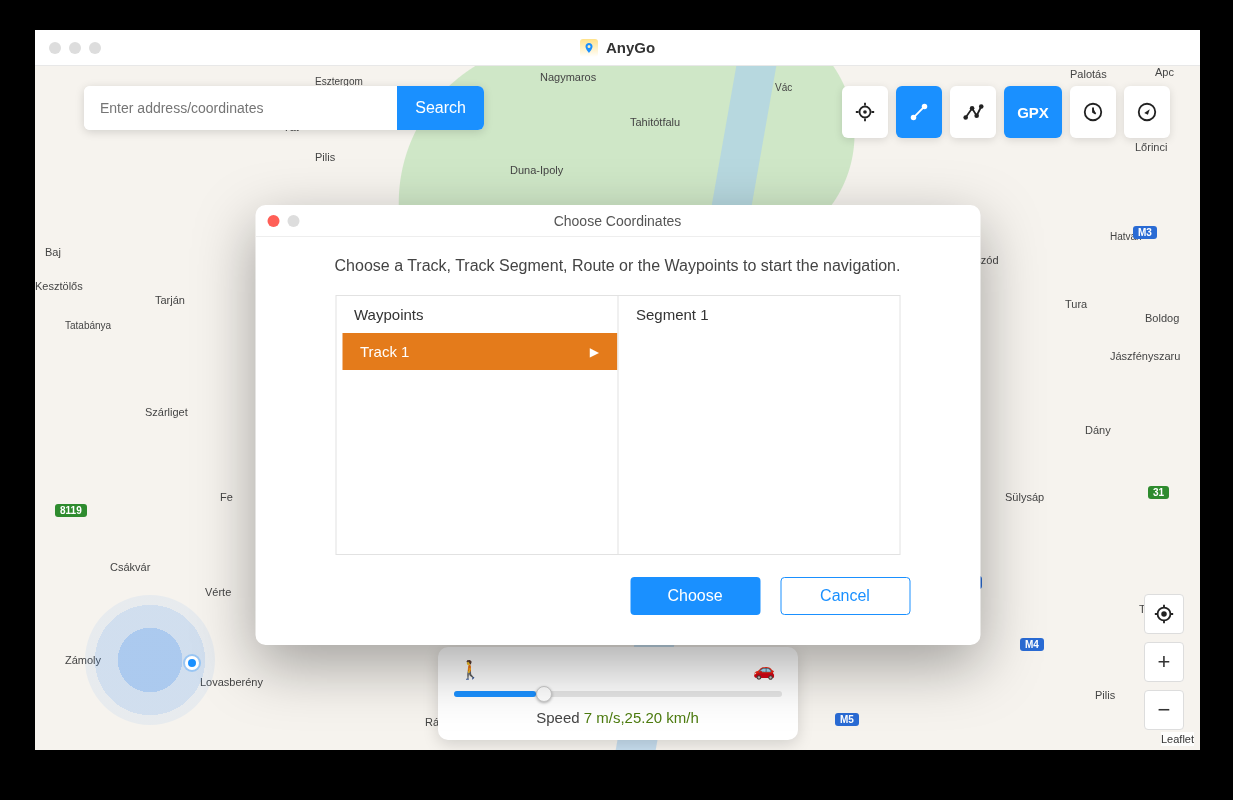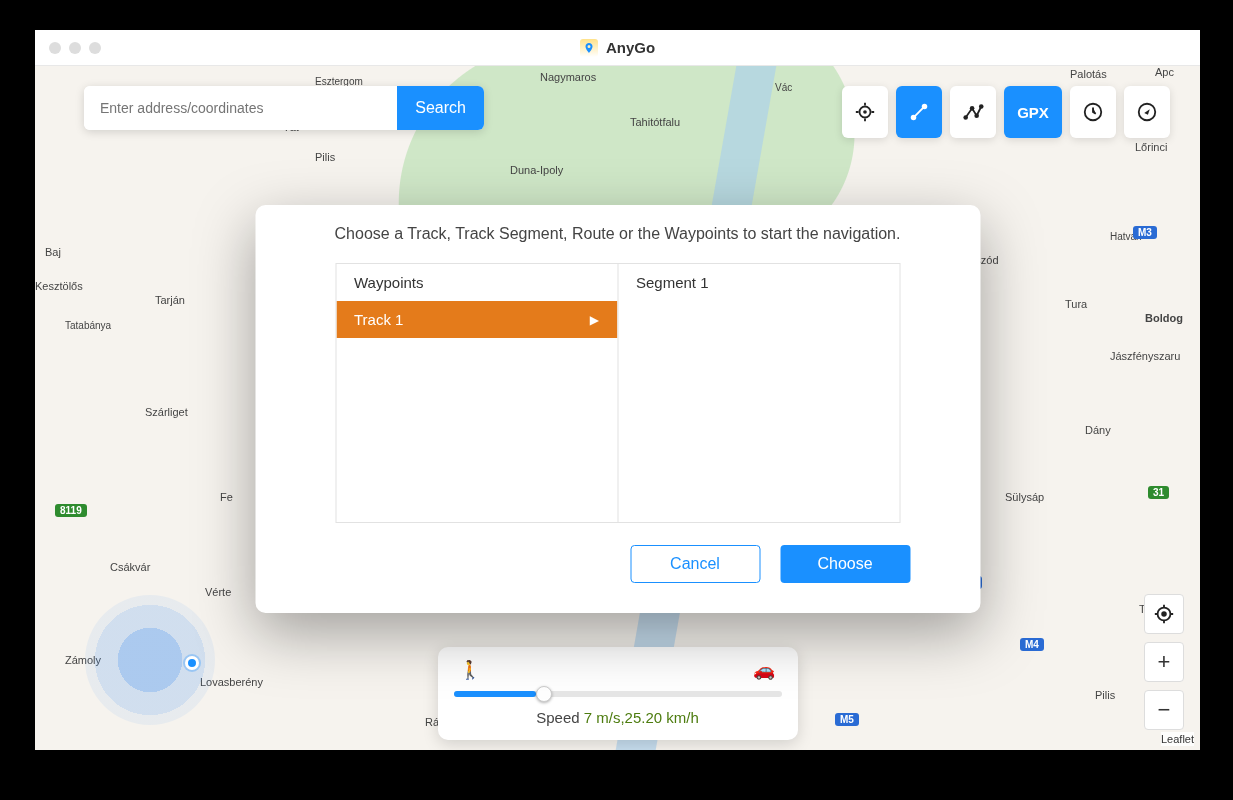--- a/index.html
+++ b/index.html
@@ -217,20 +217,21 @@
 .col-item {
   padding:10px 18px;
   font-size:15px;
   color:#333;
   cursor:pointer;
   display:flex;align-items:center;justify-content:space-between;
 }
 .col-item.selected {
   background:#e47b1b;
   color:#fff;
+  margin-left:6px;
 }
 .col-item .chev { font-size:12px; }
 .modal-buttons {
   display:flex; justify-content:flex-end; gap:20px;
   padding:22px 40px 6px;
 }
 .btn {
   min-width:130px; height:38px;
   border-radius:4px;
   font-size:16px;
@@ -274,21 +275,21 @@
         <span class="map-label" style="left: 595px; top: 50px;">Tahitótfalu</span>
         <span class="map-label" style="left: 475px; top: 98px;">Duna-Ipoly</span>
         <span class="map-label" style="left: 1100px; top: 75px;">Lőrinci</span>
         <span class="map-label big" style="left: 1075px; top: 165px;">Hatvan</span>
         <span class="map-label" style="left: 933px; top: 188px;">Aszód</span>
         <span class="map-label" style="left: 10px; top: 180px;">Baj</span>
         <span class="map-label" style="left: 120px; top: 228px;">Tarján</span>
         <span class="map-label" style="left: 0px; top: 214px;">Kesztölős</span>
         <span class="map-label big" style="left: 30px; top: 254px;">Tatabánya</span>
         <span class="map-label" style="left: 1030px; top: 232px;">Tura</span>
-        <span class="map-label" style="left: 1110px; top: 246px; font-weight: bold;">Boldog</span>
+        <span class="map-label" style="left: 1110px; top: 246px;">Boldog</span>
         <span class="map-label" style="left: 1075px; top: 284px;">Jászfényszaru</span>
         <span class="map-label" style="left: 110px; top: 340px;">Szárliget</span>
         <span class="map-label" style="left: 1050px; top: 358px;">Dány</span>
         <span class="map-label" style="left: 185px; top: 425px;">Fe</span>
         <span class="map-label" style="left: 970px; top: 425px;">Sülysáp</span>
         <span class="map-label" style="left: 75px; top: 495px;">Csákvár</span>
         <span class="map-label" style="left: 170px; top: 520px;">Vérte</span>
         <span class="map-label" style="left: 1104px; top: 537px;">Tápiósze</span>
         <span class="map-label" style="left: 30px; top: 588px;">Zámoly</span>
         <span class="map-label" style="left: 165px; top: 610px;">Lovasberény</span>
@@ -373,37 +374,44 @@
             <path stroke="#222" stroke-width="2" d="M12 2v3M12 19v3M2 12h3M19 12h3"></path>
           </svg>
       </div>
       <div class="square-btn">+</div>
       <div class="square-btn">−</div>
     </div>
     <div class="leaflet-credit">Leaflet</div>
   </div>
 
   <div class="modal">
+    <div class="modal-titlebar">
+      <div class="modal-traffic">
+        <div class="mtl red"></div>
+        <div class="mtl grey"></div>
+      </div>
+      <div class="modal-title">Choose Coordinates</div>
+    </div>
     <div class="modal-body">
       <div class="modal-instruction">Choose a Track, Track Segment, Route or the Waypoints to start the navigation.</div>
       <div class="columns">
         <div class="col" id="col-left">
             <div class="col-item">
               <span>Waypoints</span>
             </div>
             <div class="col-item selected">
               <span>Track 1</span>
               <span class="chev">▶</span>
             </div>
           </div>
         <div class="col" id="col-right">
             <div class="col-item">
               <span>Segment 1</span>
             </div>
           </div>
       </div>
       <div class="modal-buttons">
+        <div class="btn btn-primary">Choose</div>
         <div class="btn btn-outline">Cancel</div>
-        <div class="btn btn-primary">Choose</div>
       </div>
     </div>
   </div>
 </div>
 
 </body></html>

